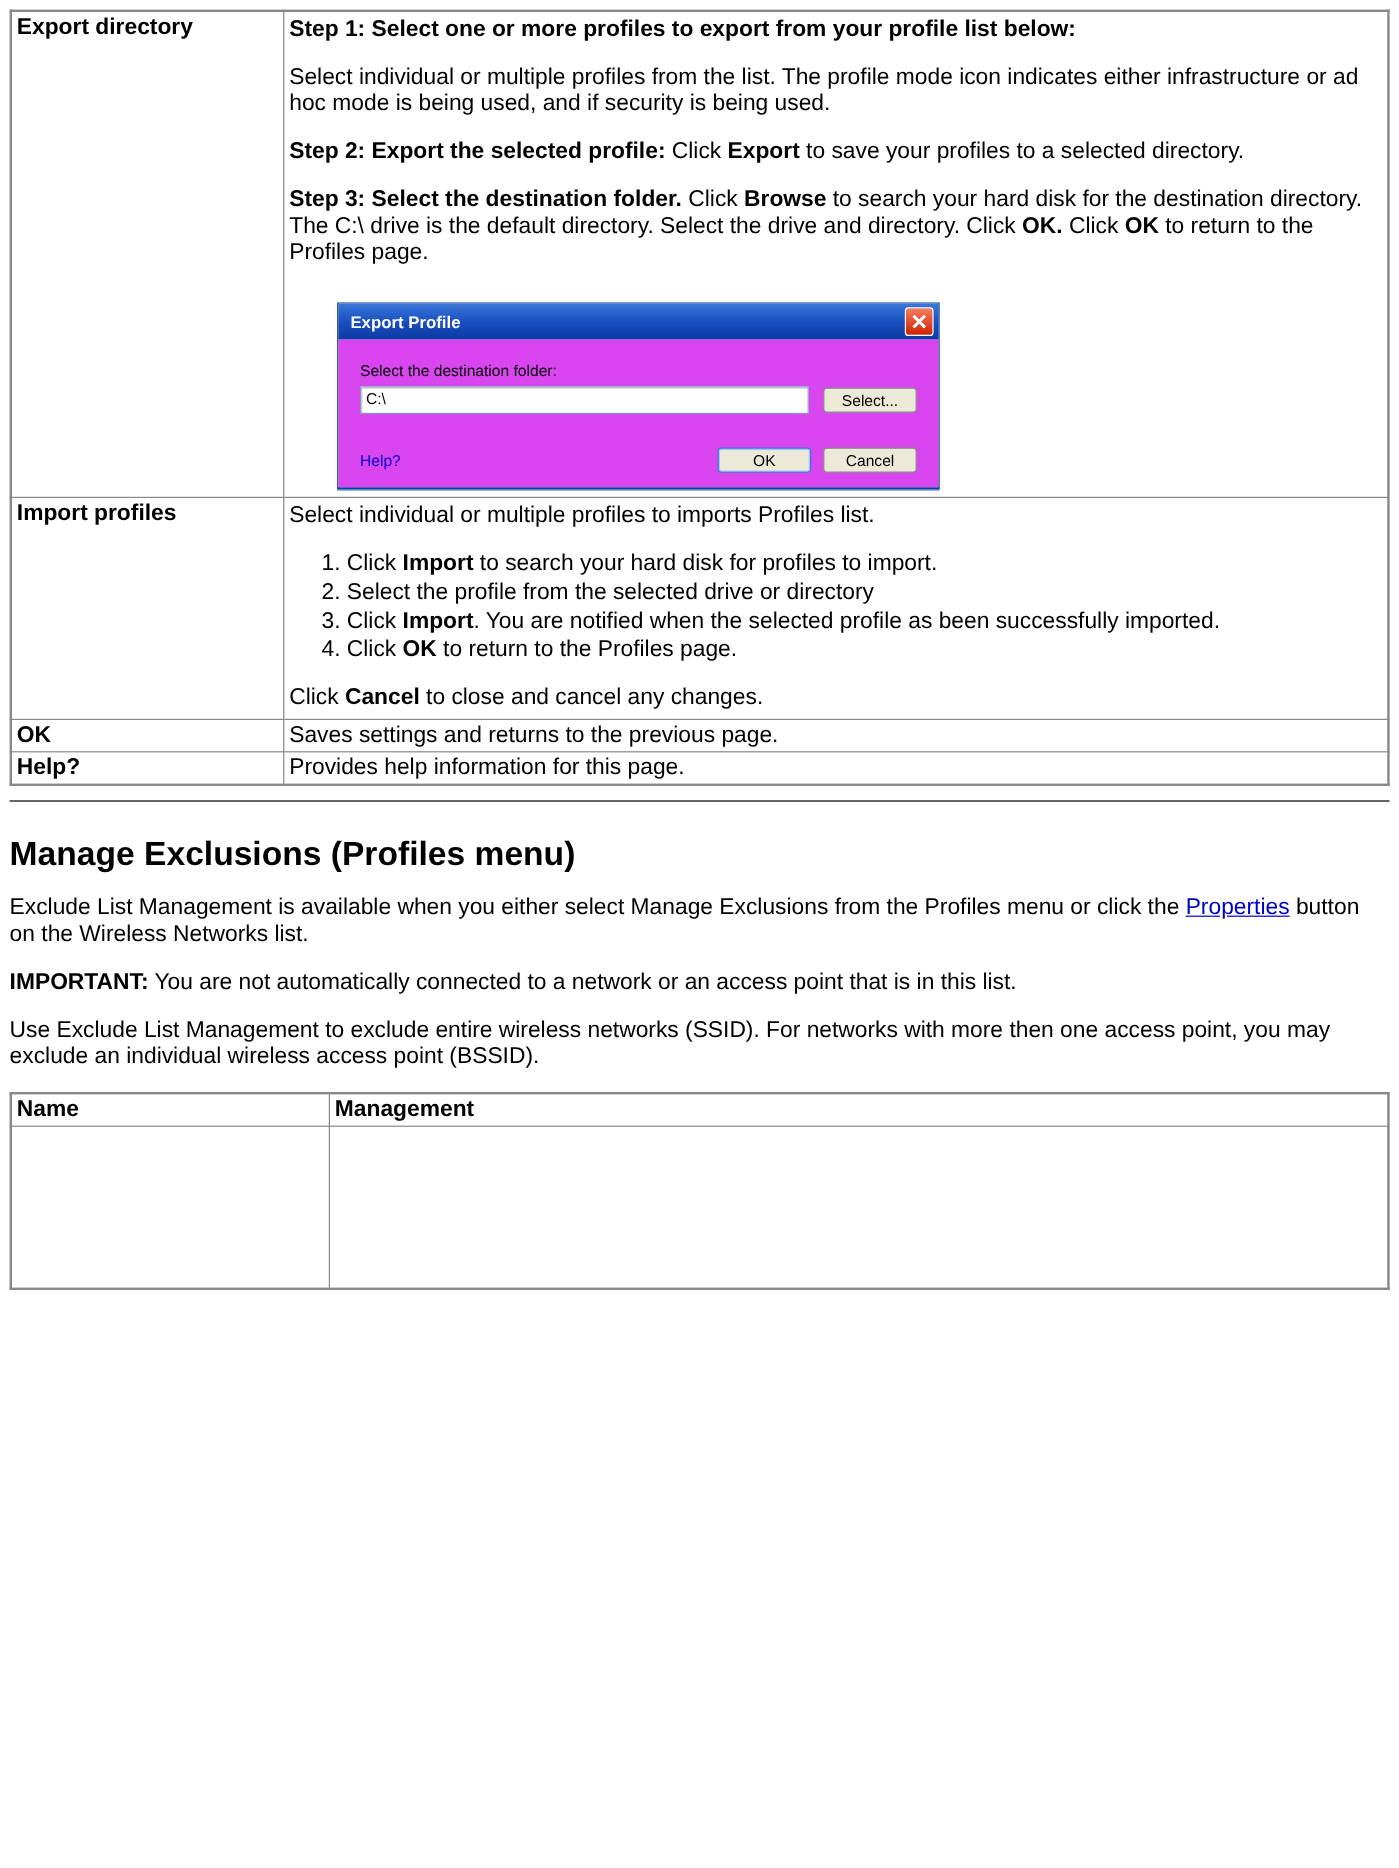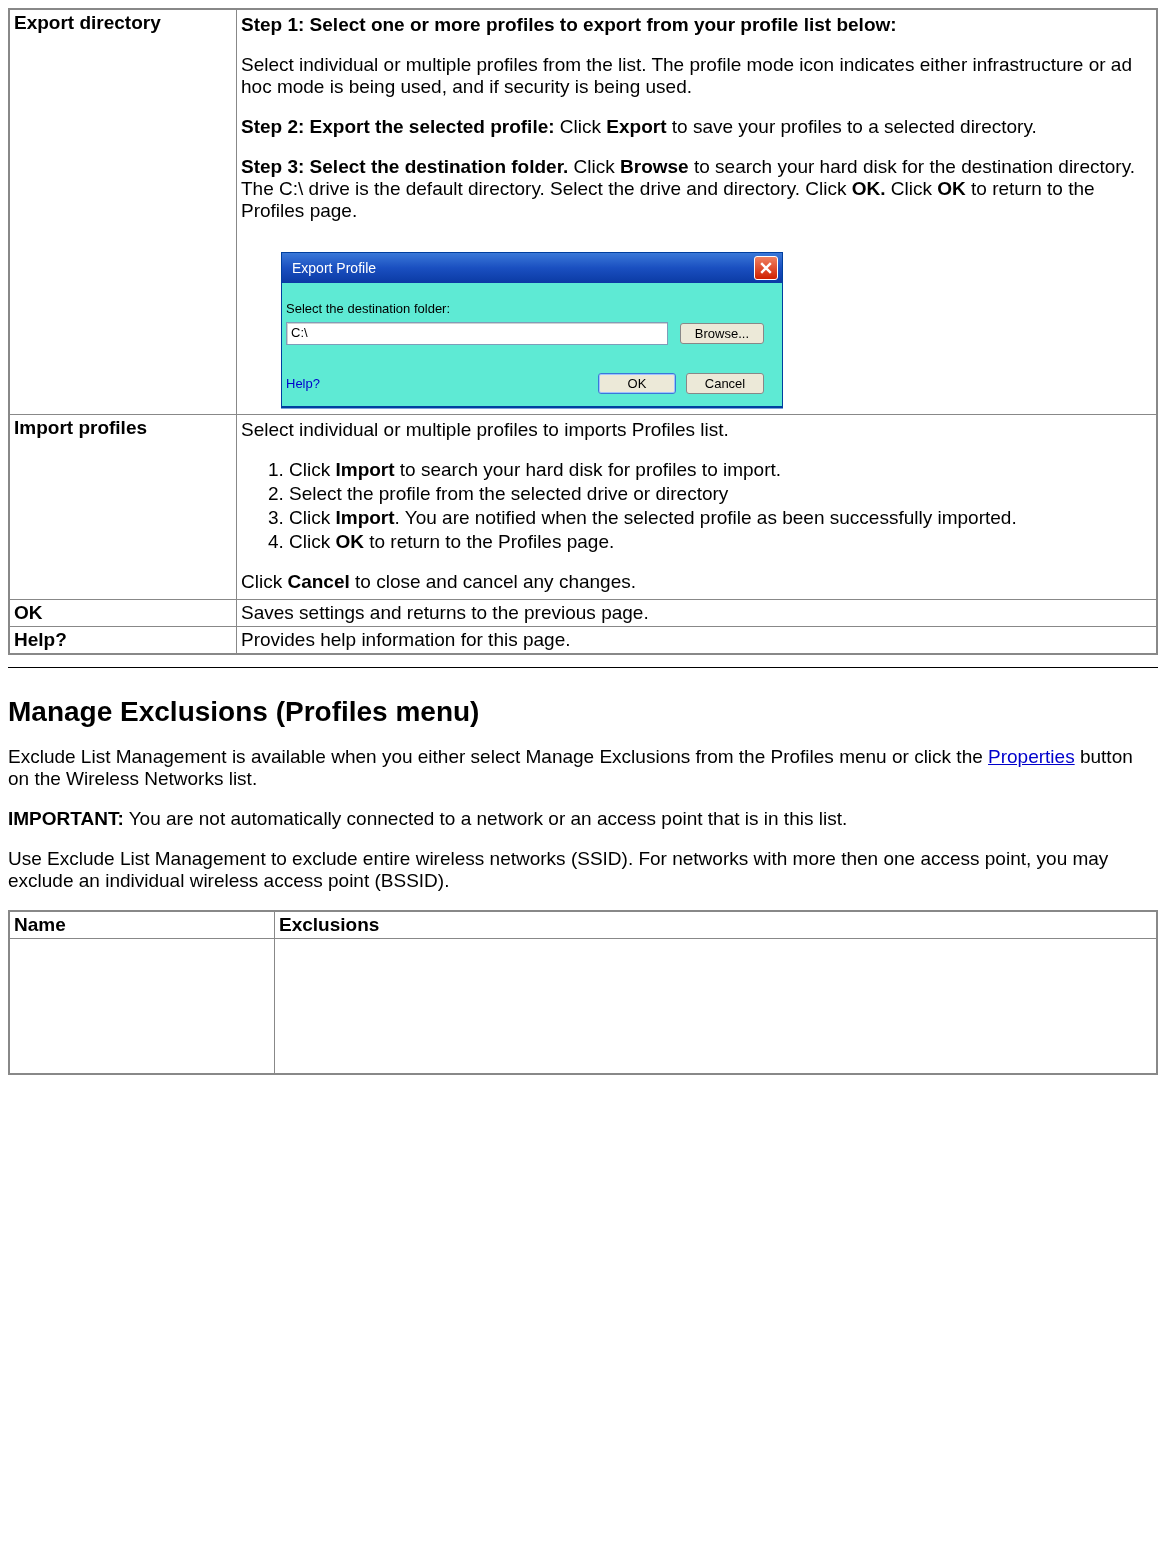--- a/index.html
+++ b/index.html
@@ -46,36 +46,36 @@
     .dialog .titlebar {
       height: 30px;
       background: linear-gradient(to bottom, #3a78d8 0%, #1a4fc0 50%, #0b3aa4 100%);
       display: flex;
       align-items: center;
       justify-content: space-between;
       padding: 0 4px 0 10px;
     }
     .dialog .titlebar .title {
       color: #fff;
-      font-weight: normal;
+      font-weight: bold;
       font-family: Tahoma, Verdana, sans-serif;
       font-size: 14px;
     }
     .dialog .titlebar .close {
       width: 22px; height: 22px;
       background: linear-gradient(to bottom, #f08060, #d02000);
       border: 1px solid #fff;
       border-radius: 3px;
       display: flex; align-items: center; justify-content: center;
       cursor: pointer;
     }
     .dialog .titlebar .close svg { width: 12px; height: 12px; }
     .dialog .body {
-      background: #5eead4;
-      padding: 18px 18px 12px 4px;
+      background: #d946ef;
+      padding: 18px 18px 12px 18px;
       font-family: Tahoma, Verdana, sans-serif;
       font-size: 13px;
       color: #000;
     }
     .dialog .label { margin-bottom: 6px; }
     .dialog .row1 {
       display: flex; align-items: center; gap: 12px;
       margin-bottom: 28px;
     }
     .dialog .pathbox {
@@ -157,21 +157,21 @@
             <div class="close">
               <svg viewBox="0 0 10 10">
                     <path d="M1 1 L9 9 M9 1 L1 9" stroke="#fff" stroke-width="2" fill="none"></path>
                   </svg>
             </div>
           </div>
           <div class="body">
             <div class="label">Select the destination folder:</div>
             <div class="row1">
               <div class="pathbox">C:\</div>
-              <button class="btn">Browse...</button>
+              <button class="btn">Select...</button>
             </div>
             <div class="row2">
               <span class="helplink">Help?</span>
               <div class="btnrow">
                 <button class="btn default">OK</button>
                 <button class="btn">Cancel</button>
               </div>
             </div>
           </div>
         </div>
@@ -213,20 +213,20 @@
 <div class="para">
   <span class="bold">IMPORTANT:</span><span> You are not automatically connected to a network or an access point that is in this list.</span>
 </div>
 
 <div class="para">Use Exclude List Management to exclude entire wireless networks (SSID). For networks with more then one access point, you may exclude an individual wireless access point (BSSID).</div>
 
 <table class="excl">
   <tbody>
       <tr>
     <td class="ehead eleft">Name</td>
-    <td class="ehead">Exclusions</td>
+    <td class="ehead">Management</td>
   </tr>
   <tr>
     <td class="eleft tall"></td>
     <td class="tall"></td>
   </tr>
 </tbody>
   </table>
 
 </body></html>

